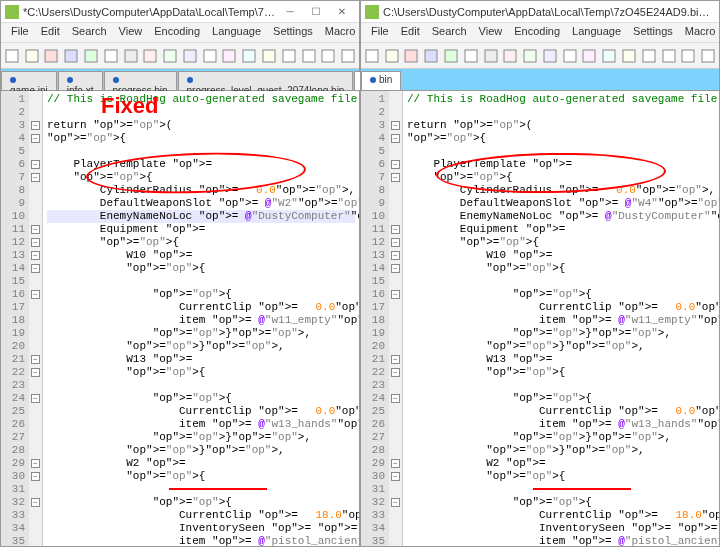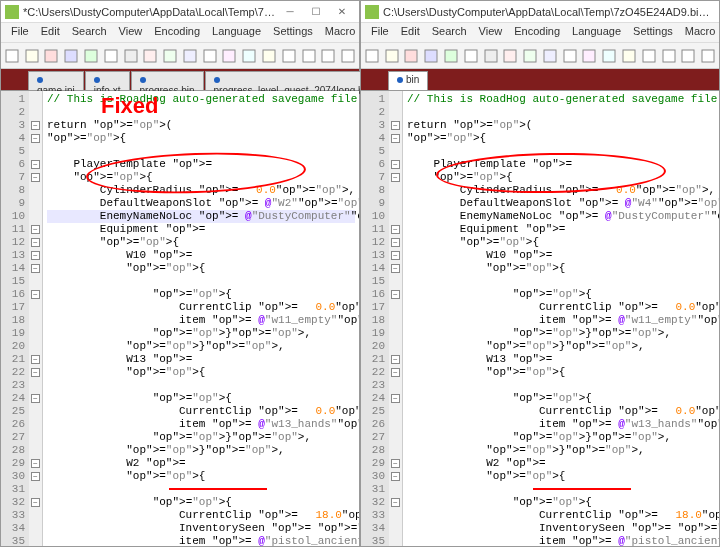--- a/index.html
+++ b/index.html
@@ -8,21 +8,21 @@
 .titlebar { height: 22px; background: #fff; display: flex; align-items: center; padding: 0 4px; border-bottom: 1px solid #ddd; }
 .title-icon { width: 14px; height: 14px; background: #8bc34a; margin-right: 4px; }
 .title-text { flex: 1; font-size: 11px; color: #333; white-space: nowrap; overflow: hidden; text-overflow: ellipsis; }
 .winbtn { width: 26px; height: 20px; display: flex; align-items: center; justify-content: center; color: #666; font-size: 10px; }
 .winbtn.close { color: #666; }
 .menubar { height: 20px; display: flex; padding: 0 4px; border-bottom: 1px solid #ddd; background: #f4f4f4; }
 .menubar span { padding: 2px 6px; font-size: 11px; color: #333; }
 .toolbar { height: 26px; display: flex; align-items: center; padding: 2px; background: #f4f4f4; border-bottom: 1px solid #ccc; gap: 2px; overflow: hidden; }
 .tbtn { width: 18px; height: 18px; border: 1px solid transparent; display: flex; align-items: center; justify-content: center; }
 .tbtn svg { width: 14px; height: 14px; }
-.tabbar { height: 22px; display: flex; background: #7f1d1d; border-bottom: 1px solid #999; padding-top: 2px; padding-left: 27px; }
+.tabbar { height: 22px; display: flex; background: #7dd3fc; border-bottom: 1px solid #999; padding-top: 2px; }
 .tab { padding: 2px 8px; font-size: 10px; background: #e8e8e8; border: 1px solid #999; border-bottom: none; margin-right: 1px; color: #333; }
 .tab.active { background: #fff; }
 .tab .dot { width: 6px; height: 6px; background: #c00; border-radius: 50%; display: inline-block; margin-right: 3px; }
 .tab .bluedot { width: 6px; height: 6px; background: #2060c0; border-radius: 50%; display: inline-block; margin-right: 3px; }
 .editor { flex: 1; display: flex; overflow: hidden; background: #fff; font-family: Consolas, "Courier New", monospace; font-size: 11px; }
 .gutter { width: 28px; background: #e4e4e4; color: #808080; text-align: right; padding: 2px 4px 2px 0; line-height: 13px; }
 .gutter div { height: 13px; }
 .fold { width: 14px; background: #f0f0f0; border-right: 1px solid #ccc; padding-top: 2px; }
 .fold div { height: 13px; display: flex; align-items: center; justify-content: center; }
 .fold .box { width: 9px; height: 9px; border: 1px solid #888; background: #fff; font-size: 8px; line-height: 7px; text-align: center; color: #666; }

